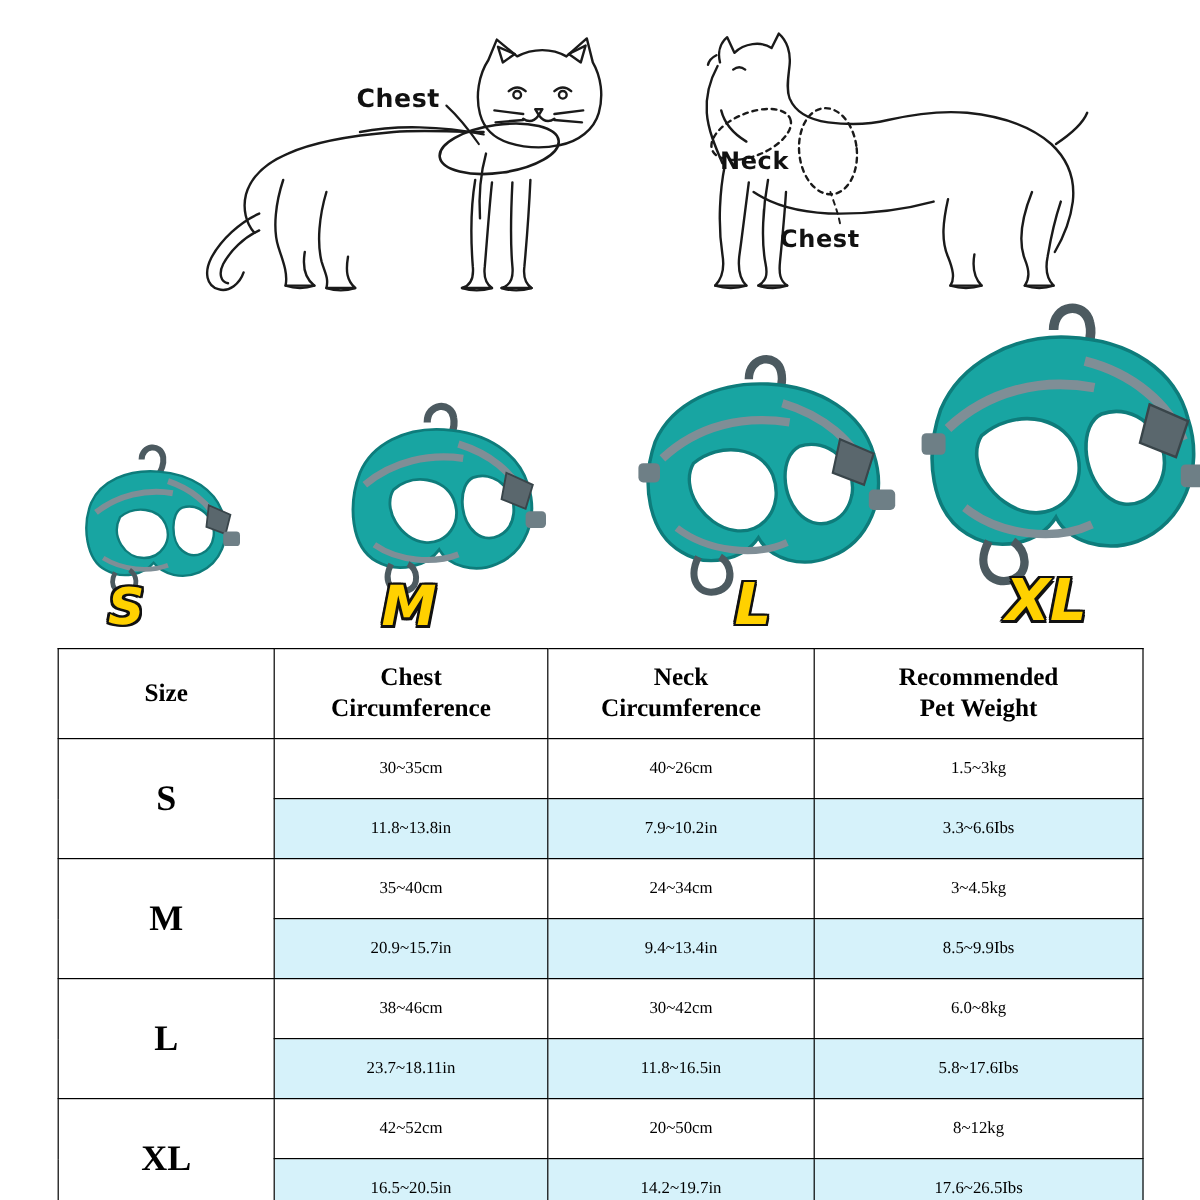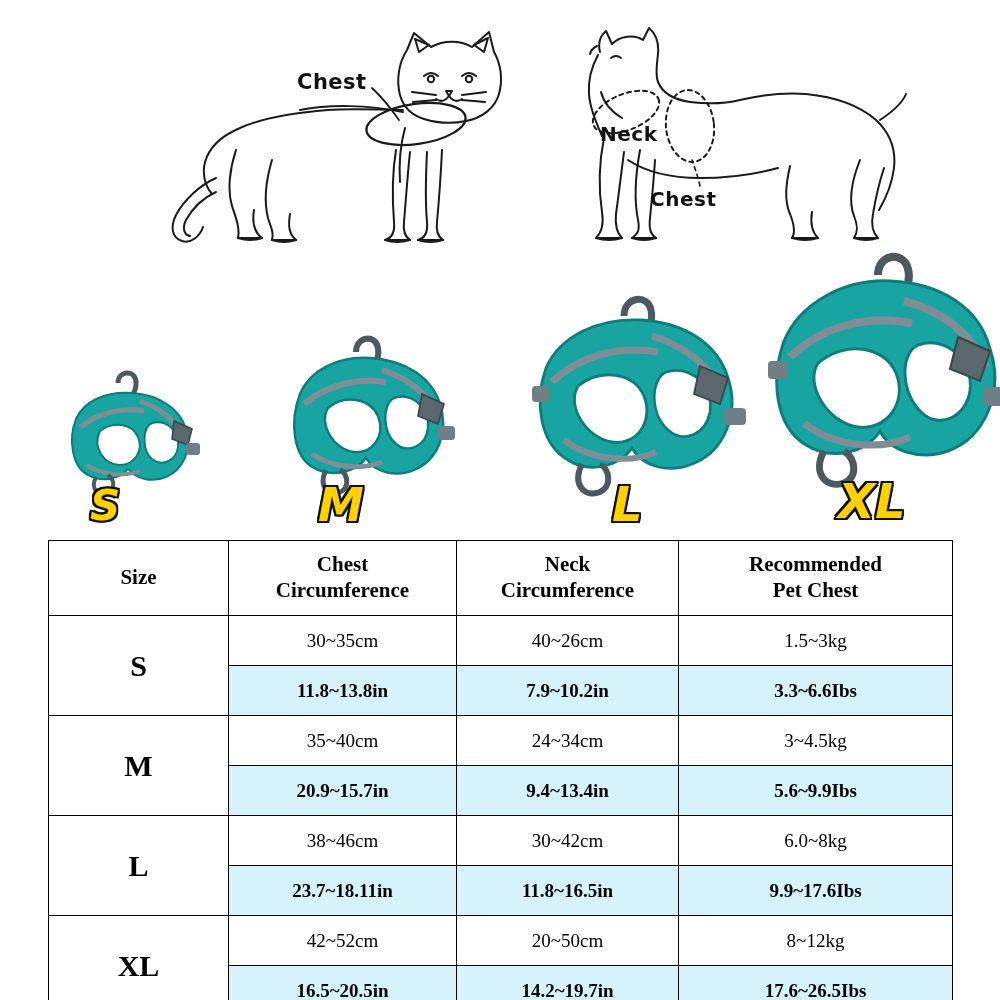--- a/index.html
+++ b/index.html
@@ -86,27 +86,26 @@
   .col-chest { width: 228px; }
   .col-neck  { width: 222px; }
   .col-weight{ width: 274px; }
 
   .size-cell {
     font-weight: bold;
     font-size: 30px;
     vertical-align: middle;
   }
   .val-cell {
-    font-size: 19px;
+    font-size: 14px;
     height: 45px;
     padding: 2px;
   }
   .val-cell.alt {
     background: #D6F2FA;
-    font-weight: bold;
   }
 </style>
 </head>
 <body>
 
 <div class="diagram-area">
 
   <svg class="diagram-svg" width="1000" height="260" viewBox="0 0 1000 260">
     <g fill="none" stroke="#1a1a1a" stroke-width="2" stroke-linecap="round" stroke-linejoin="round">
 
@@ -307,21 +306,21 @@
       <th>
         <div>Chest</div>
         <div>Circumference</div>
       </th>
       <th>
         <div>Neck</div>
         <div>Circumference</div>
       </th>
       <th>
         <div>Recommended</div>
-        <div>Pet Chest</div>
+        <div>Pet Weight</div>
       </th>
     </tr>
   </thead>
   <tbody>
 
     <tr>
       <td class="size-cell" rowspan="2">S</td>
       <td class="val-cell">30~35cm</td>
       <td class="val-cell">40~26cm</td>
       <td class="val-cell">1.5~3kg</td>
@@ -334,33 +333,33 @@
 
     <tr>
       <td class="size-cell" rowspan="2">M</td>
       <td class="val-cell">35~40cm</td>
       <td class="val-cell">24~34cm</td>
       <td class="val-cell">3~4.5kg</td>
     </tr>
     <tr>
       <td class="val-cell alt">20.9~15.7in</td>
       <td class="val-cell alt">9.4~13.4in</td>
-      <td class="val-cell alt">5.6~9.9Ibs</td>
+      <td class="val-cell alt">8.5~9.9Ibs</td>
     </tr>
 
     <tr>
       <td class="size-cell" rowspan="2">L</td>
       <td class="val-cell">38~46cm</td>
       <td class="val-cell">30~42cm</td>
       <td class="val-cell">6.0~8kg</td>
     </tr>
     <tr>
       <td class="val-cell alt">23.7~18.11in</td>
       <td class="val-cell alt">11.8~16.5in</td>
-      <td class="val-cell alt">9.9~17.6Ibs</td>
+      <td class="val-cell alt">5.8~17.6Ibs</td>
     </tr>
 
     <tr>
       <td class="size-cell" rowspan="2">XL</td>
       <td class="val-cell">42~52cm</td>
       <td class="val-cell">20~50cm</td>
       <td class="val-cell">8~12kg</td>
     </tr>
     <tr>
       <td class="val-cell alt">16.5~20.5in</td>

